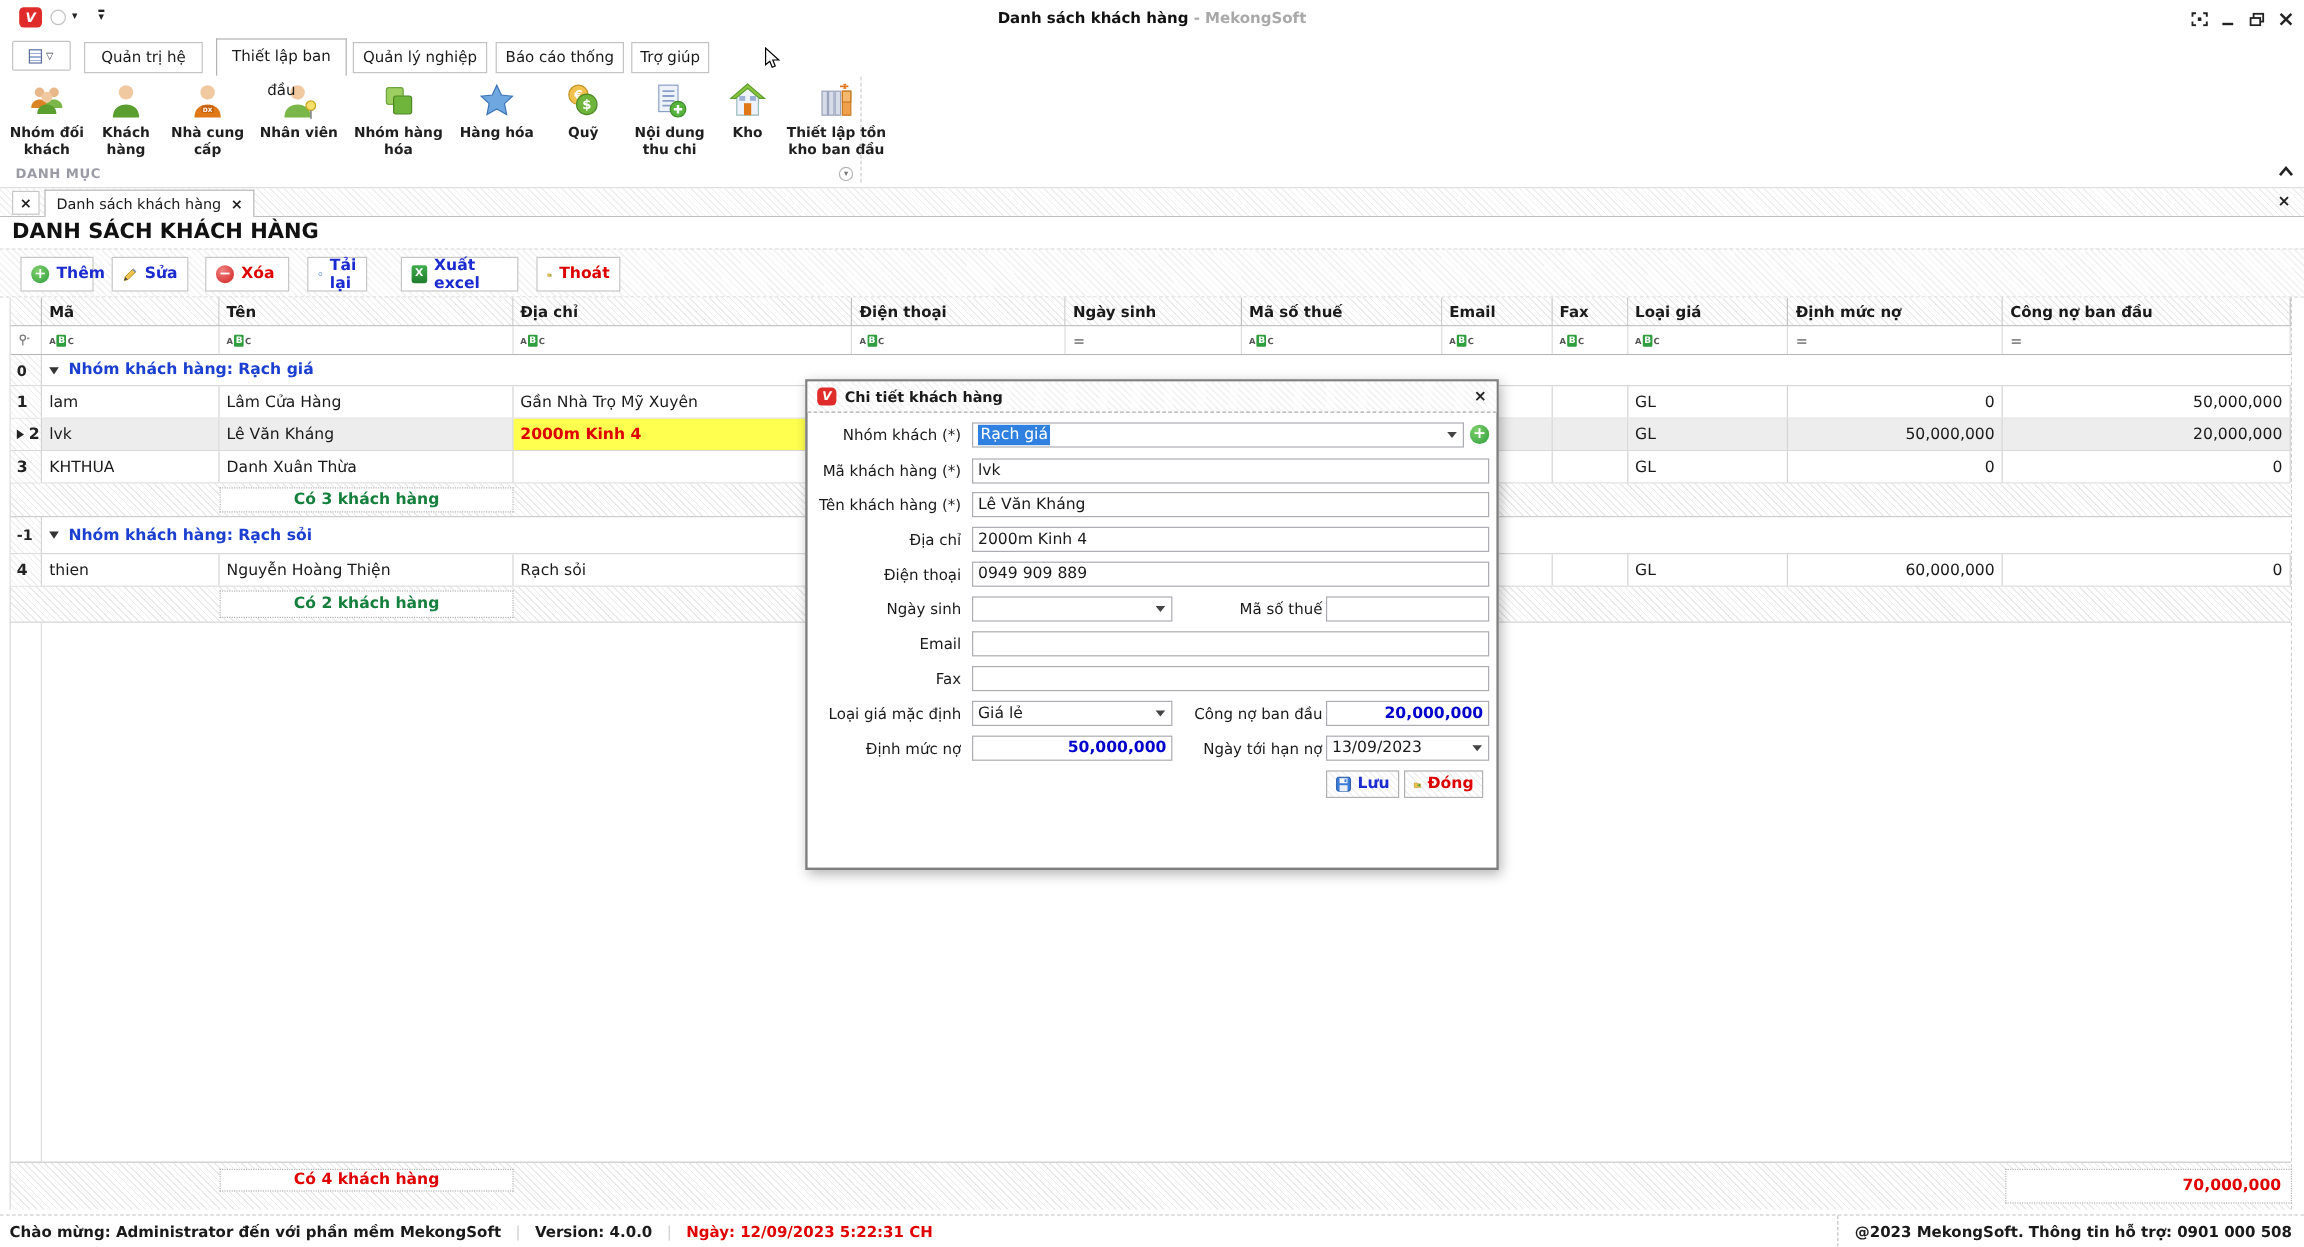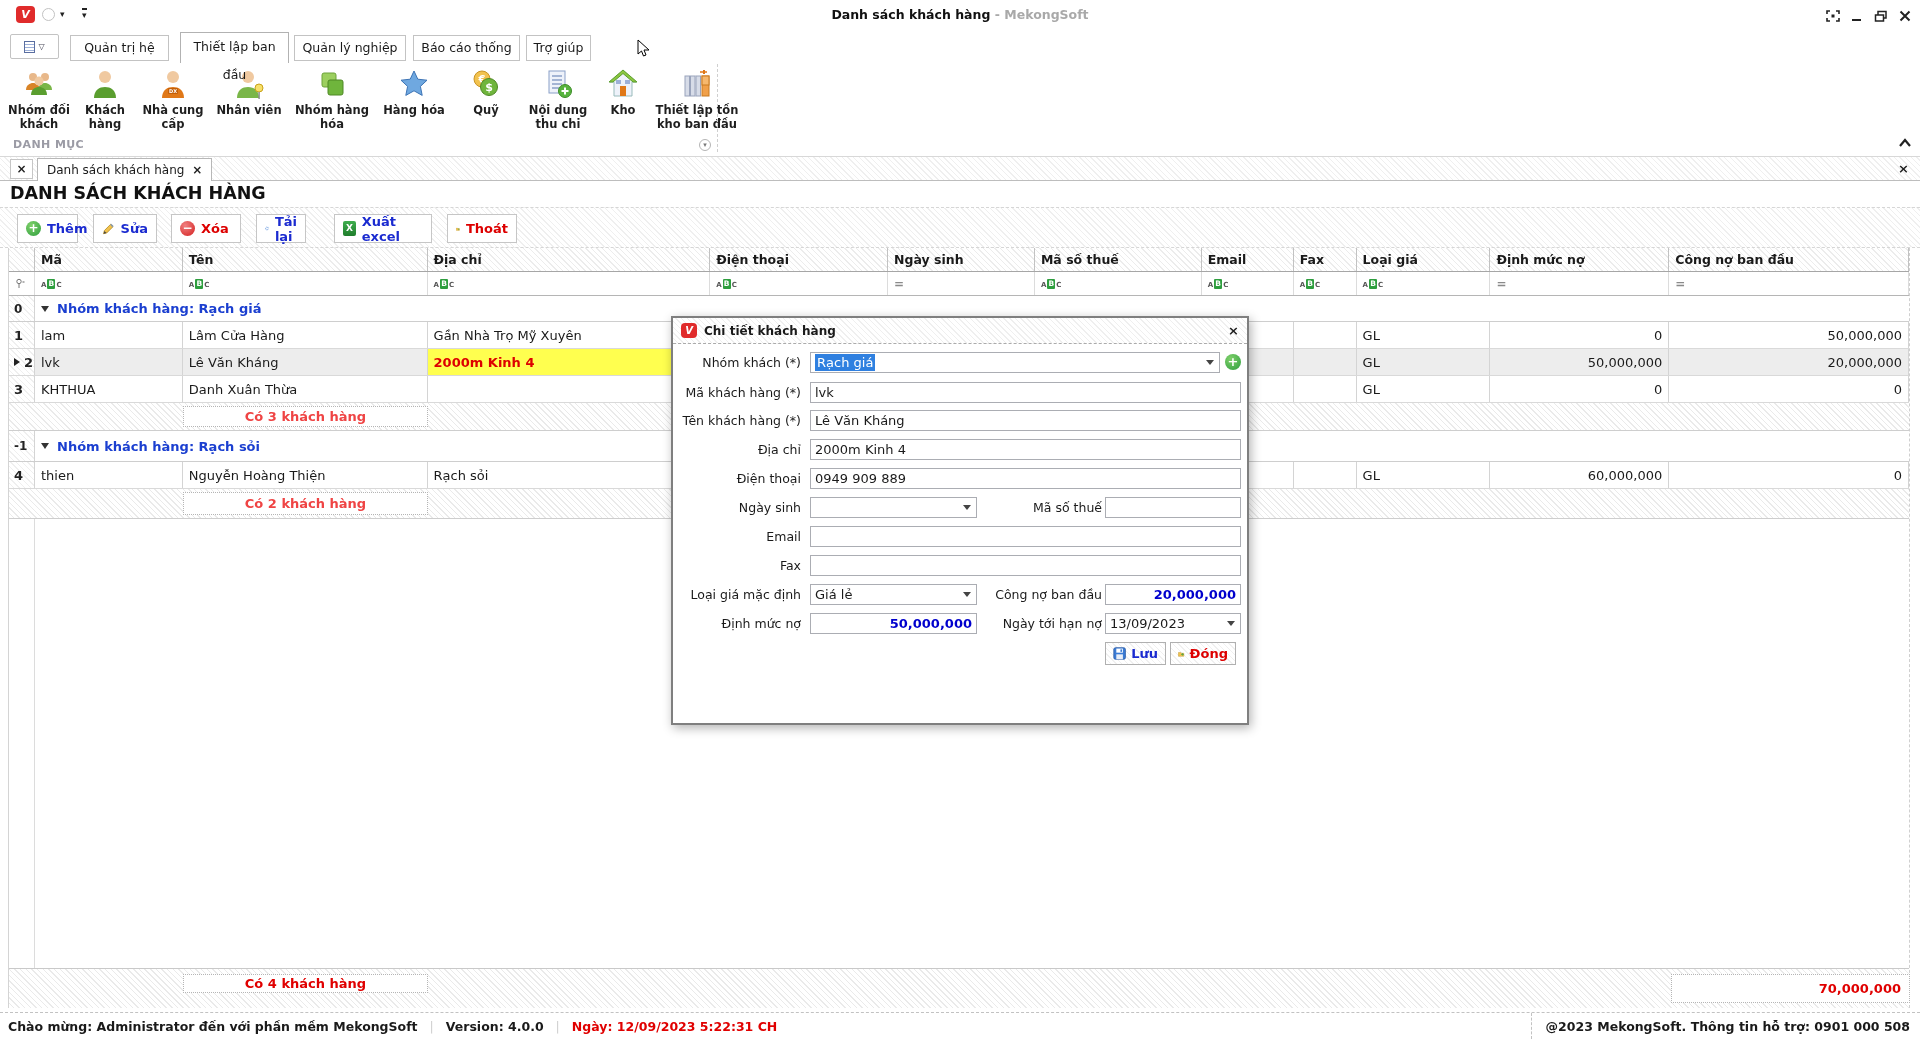--- a/index.html
+++ b/index.html
@@ -74,21 +74,21 @@
   .grp-label { color:#1b3fd0; font-weight:bold; font-size:13px; }
   .idx-cell { font-weight:bold; font-size:12px; color:#222; justify-content:flex-start; padding-left:5px; }
   .g-datarow { border-bottom:1px solid #d9d9d9; background:#fff; }
   .g-datarow.sel .cell { background:#ededed; }
   .g-datarow .cell { font-size:13px; }
   .cell.num { justify-content:flex-end; }
   .cell.hl-yellow { background:#ffff4f !important; color:#dd0000; font-weight:bold; }
   .sel-arrow { width:0; height:0; border-top:4px solid transparent; border-bottom:4px solid transparent; border-left:6px solid #222; margin-right:4px; }
   .g-sumrow { position:relative; border-bottom:1px solid #cecece; }
   .sum-box { position:absolute; left:174px; width:245px; top:3px; bottom:3px; background:#fff; border:1px dotted #b5b5b5; display:flex; align-items:center; justify-content:center; font-weight:bold; font-size:13px; }
-  .sum-magenta { color:#ef4444;text-align:right; }
+  .sum-magenta { color:#15803d;text-align:right; }
   .sum-red { color:#e00000; }
   .g-filler { flex:1; background:#fff; position:relative; }
   .g-filler .ind-line { position:absolute; left:0; top:0; bottom:0; width:26px; border-right:1px solid #dcdcdc; }
   .g-footer { position:relative; height:40px; border-top:1px solid #c9c9c9; }
   .total-box { position:absolute; left:1662px; width:239px; top:5px; bottom:5px; background:#fff; border:1px dotted #b5b5b5; display:flex; align-items:center; justify-content:flex-end; padding-right:8px; font-weight:bold; font-size:13px; color:#e00000; }
 
   
   .dialog { position:absolute; left:671px; top:316px; width:578px; height:409px; background:#fff; border:2px solid #7f7f7f; box-shadow:2px 3px 10px rgba(0,0,0,.3); z-index:10; }
   .dlg-title { position:absolute; left:0; top:0; right:0; height:26px; border-bottom:1px dashed #ababab; display:flex; align-items:center; padding:0 8px; gap:7px; }
   .dlg-title .vlogo { position:static; width:16px; height:15px; line-height:15px; font-size:10px; }

